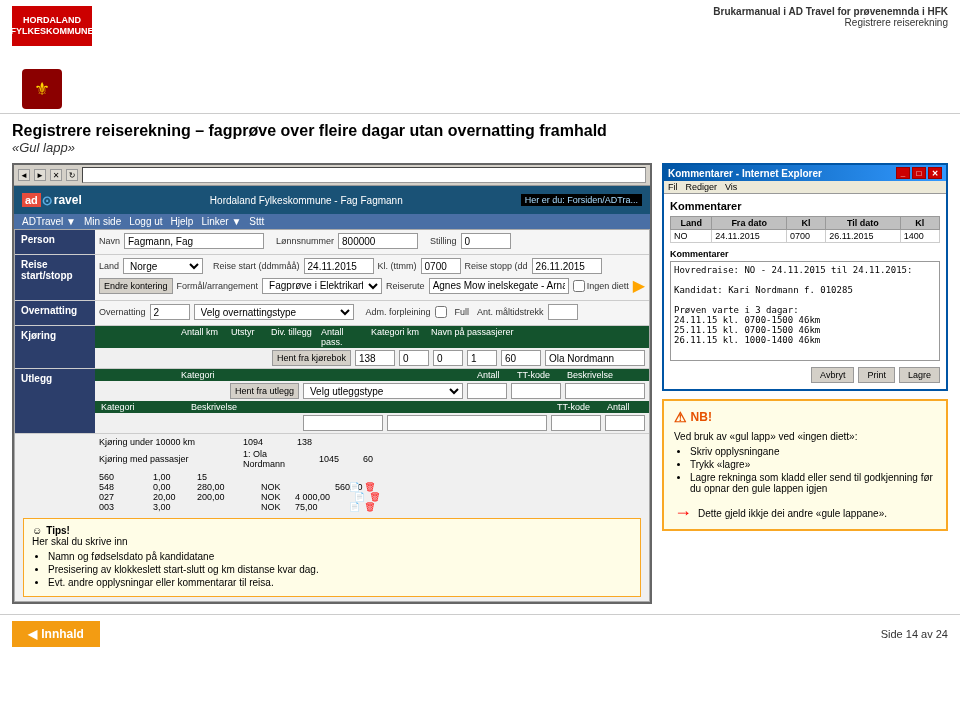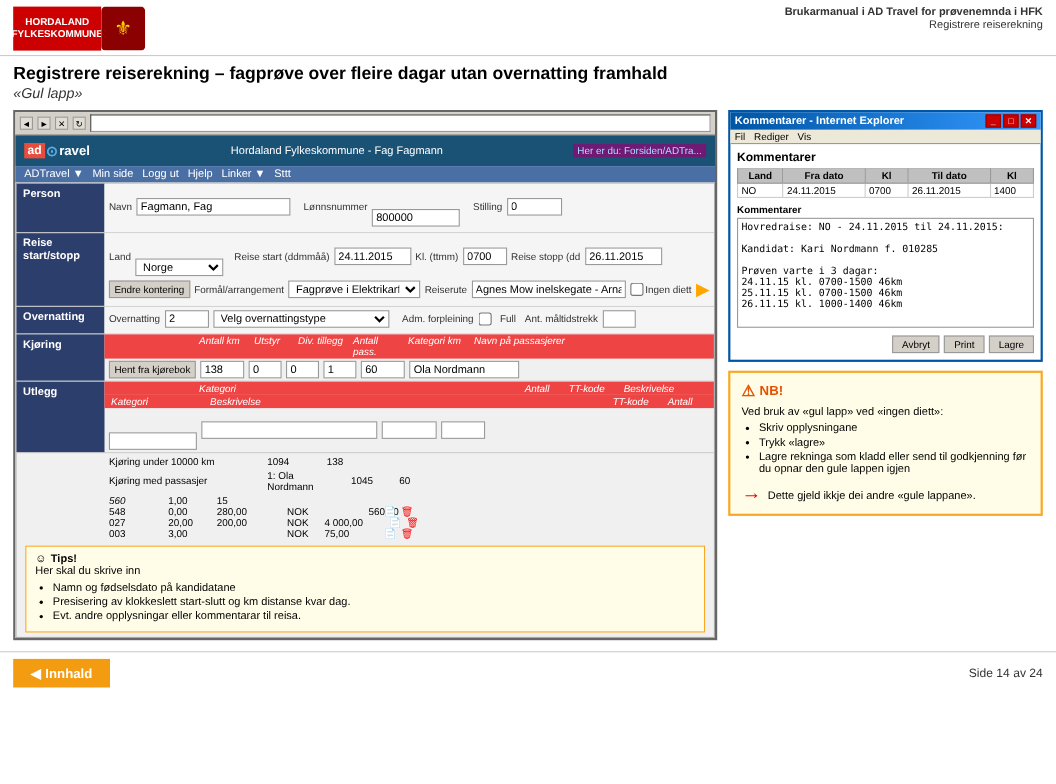--- a/index.html
+++ b/index.html
@@ -1,20 +1,20 @@
 <!DOCTYPE html>
 <html><head>
   <meta charset="utf-8">
   <style>
     * { box-sizing: border-box; margin: 0; padding: 0; }
     body { font-family: Arial, sans-serif; background: #fff; width: 960px; min-height: 713px; font-size: 11px; }
 
     
     .top-header { display: flex; justify-content: space-between; align-items: flex-start; padding: 6px 12px 4px 12px; border-bottom: 1px solid #ccc; }
-    .logo-area { display: flex; align-items: center; gap: 0; }
+    .logo-area { display: flex; align-items: center; gap: 23px; flex-direction: column; }
     .logo-hfk { width: 80px; height: 40px; background: #c00; display: flex; align-items: center; justify-content: center; color: #fff; font-weight: bold; font-size: 9px; text-align: center; line-height: 1.2; }
     .header-right { text-align: right; font-size: 10px; color: #333; }
     .header-right .doc-title { font-weight: bold; }
 
     
     .page-title-area { padding: 8px 12px 2px 12px; }
     .page-title { font-size: 16px; font-weight: bold; color: #000; }
     .page-subtitle { font-size: 13px; color: #333; font-style: italic; }
 
     
@@ -36,23 +36,23 @@
     .form-fields { flex: 1; padding: 3px 4px; background: #f5f5f5; }
     .form-row { display: flex; gap: 4px; align-items: center; margin-bottom: 2px; }
     .form-field-label { font-size: 9px; color: #333; white-space: nowrap; }
     .form-input { border: 1px solid #999; background: #fff; height: 16px; font-size: 10px; padding: 1px 3px; }
     .form-select { border: 1px solid #999; background: #fff; height: 16px; font-size: 10px; padding: 0 2px; }
     .btn-small { border: 1px solid #999; background: #d4d0c8; height: 16px; font-size: 9px; padding: 0 4px; cursor: pointer; white-space: nowrap; }
     .checkbox-field { display: flex; align-items: center; gap: 2px; }
     .form-checkbox { width: 12px; height: 12px; }
 
     
-    .section-header-row { background: #ef4444; color: #fff; display: flex; font-size: 9px; padding: 1px 4px; font-style: italic; }
+    .section-header-row { background: #14532d; color: #fff; display: flex; font-size: 9px; padding: 1px 4px; }
     .section-header-row span { padding: 0 2px; }
-    .data-input-row { display: flex; gap: 4px; align-items: center; padding: 2px 4px; }
+    .data-input-row { display: flex; gap: 4px; align-items: center; padding: 2px 4px; justify-content: flex-end; }
 
     
     .kj-section { display: flex; border-bottom: 1px solid #ccc; }
     .kj-label { background: #2c3e6b; color: #fff; width: 80px; min-width: 80px; padding: 4px 6px; font-size: 10px; font-weight: bold; }
     .kj-fields { flex: 1; }
 
     
     .utlegg-section { display: flex; border-bottom: 1px solid #ccc; }
     .utlegg-label { background: #2c3e6b; color: #fff; width: 80px; min-width: 80px; padding: 4px 6px; font-size: 10px; font-weight: bold; }
     .utlegg-fields { flex: 1; }
@@ -90,21 +90,21 @@
     .nb-box { background: #fffde7; border: 2px solid #f9a825; padding: 8px 10px; font-size: 10px; }
     .nb-title { color: #e65100; font-weight: bold; font-size: 12px; margin-bottom: 6px; display: flex; align-items: center; gap: 4px; }
     .nb-triangle { color: #e65100; font-size: 14px; }
     .nb-box ul { margin-left: 16px; margin-top: 4px; margin-bottom: 6px; }
     .nb-box li { margin-bottom: 2px; }
     .nb-box p { margin-top: 6px; font-size: 10px; }
 
     .w40 { width: 40px; }
     .w50 { width: 50px; }
     .w70 { width: 70px; }
-    .w80 { width: 80px; margin-top: 20px; }
+    .w80 { width: 80px; }
     .w120 { width: 120px; }
     .w140 { width: 140px; }
     .w160 { width: 160px; }
     .full-border { border: 1px solid #aaa; }
 
     .nav-bar-2 { background: #4a6fa5; display: flex; gap: 8px; padding: 2px 8px; align-items: center; }
     .nav-bar-link { color: #fff; font-size: 10px; text-decoration: none; }
     .sum-row { display: flex; gap: 4px; align-items: center; padding: 1px 0; font-size: 9px; }
     .sum-label { width: 140px; }
 
@@ -151,21 +151,21 @@
         <div style="flex:1; border:1px inset #999; background:#fff; height:16px; font-size:9px; padding:1px 4px;"></div>
       </div>
 
       <div class="adtravel-nav">
         <div class="adtravel-logo">
           <span style="background:#e74c3c; color:#fff; padding:1px 3px; font-size:11px; font-weight:bold;">ad</span>
           <span style="color:#5dade2; font-size:13px; font-weight:bold; margin-left:1px;">⊙</span>
           <span style="color:#fff; font-size:12px; font-weight:bold; margin-left:1px;">ravel</span>
         </div>
         <div style="color:#fff; font-size:10px; flex:1; text-align:center;">Hordaland Fylkeskommune - Fag Fagmann</div>
-        <div style="color:#adf; font-size:9px; background:#701a75; padding:1px 4px;">Her er du: Forsiden/ADTra...</div>
+        <div style="color:#adf; font-size:9px; background:#000000; padding:1px 4px;">Her er du: Forsiden/ADTra...</div>
       </div>
 
       <div class="nav-bar-2">
         <span class="nav-bar-link">ADTravel ▼</span>
         <span class="nav-bar-link">Min side</span>
         <span class="nav-bar-link">Logg ut</span>
         <span class="nav-bar-link">Hjelp</span>
         <span class="nav-bar-link">Linker ▼</span>
         <span class="nav-bar-link">Sttt</span>
       </div>
@@ -264,20 +264,29 @@
         <div class="utlegg-section">
           <div class="utlegg-label">Utlegg</div>
           <div class="utlegg-fields">
             <div class="section-header-row">
               <span style="width:80px;"></span>
               <span style="flex:1;">Kategori</span>
               <span style="width:40px;">Antall</span>
               <span style="width:50px;">TT-kode</span>
               <span style="width:80px;">Beskrivelse</span>
             </div>
+            <div class="data-input-row">
+              <button class="btn-small">Hent fra utlegg</button>
+              <select class="form-select w160">
+                <option>Velg utleggstype</option>
+              </select>
+              <input class="form-input w40" type="text" value="" style="">
+              <input class="form-input w50" type="text" value="" style="">
+              <input class="form-input w80" type="text" value="" style="">
+            </div>
 
             <div class="section-header-row">
               <span style="width:90px;">Kategori</span>
               <span style="flex:1;">Beskrivelse</span>
               <span style="width:50px;">TT-kode</span>
               <span style="width:40px;">Antall</span>
             </div>
             <div class="data-input-row">
               <input class="form-input w80" type="text" value="" style="">
               <input class="form-input w160" type="text" value="" style="">
@@ -294,21 +303,21 @@
             <span style="width:40px;">138</span>
           </div>
           <div class="sum-row">
             <span class="sum-label">Kjøring med passasjer</span>
             <span style="width:50px;">1: Ola Nordmann</span>
             <span style="width:40px;margin-left:22px;">1045</span>
             <span style="width:30px;">60</span>
           </div>
 
           <div style="display:flex; gap:4px; align-items:center; margin-top:2px;">
-            <span style="width:50px;font-style:italic;">560</span>
+            <span style="width:50px;">560</span>
             <span style="width:40px;">1,00</span>
             <span style="width:40px;">15</span>
           </div>
           <div style="display:flex; gap:4px; align-items:center;">
             <span style="width:50px;">548</span>
             <span style="width:40px;">0,00</span>
             <span style="width:60px;">280,00</span>
             <span style="width:30px;">NOK</span>
             <span style="width:50px;padding-left:40px;">560,00</span>
             <span style="color:orange; cursor:pointer;">📄</span>

